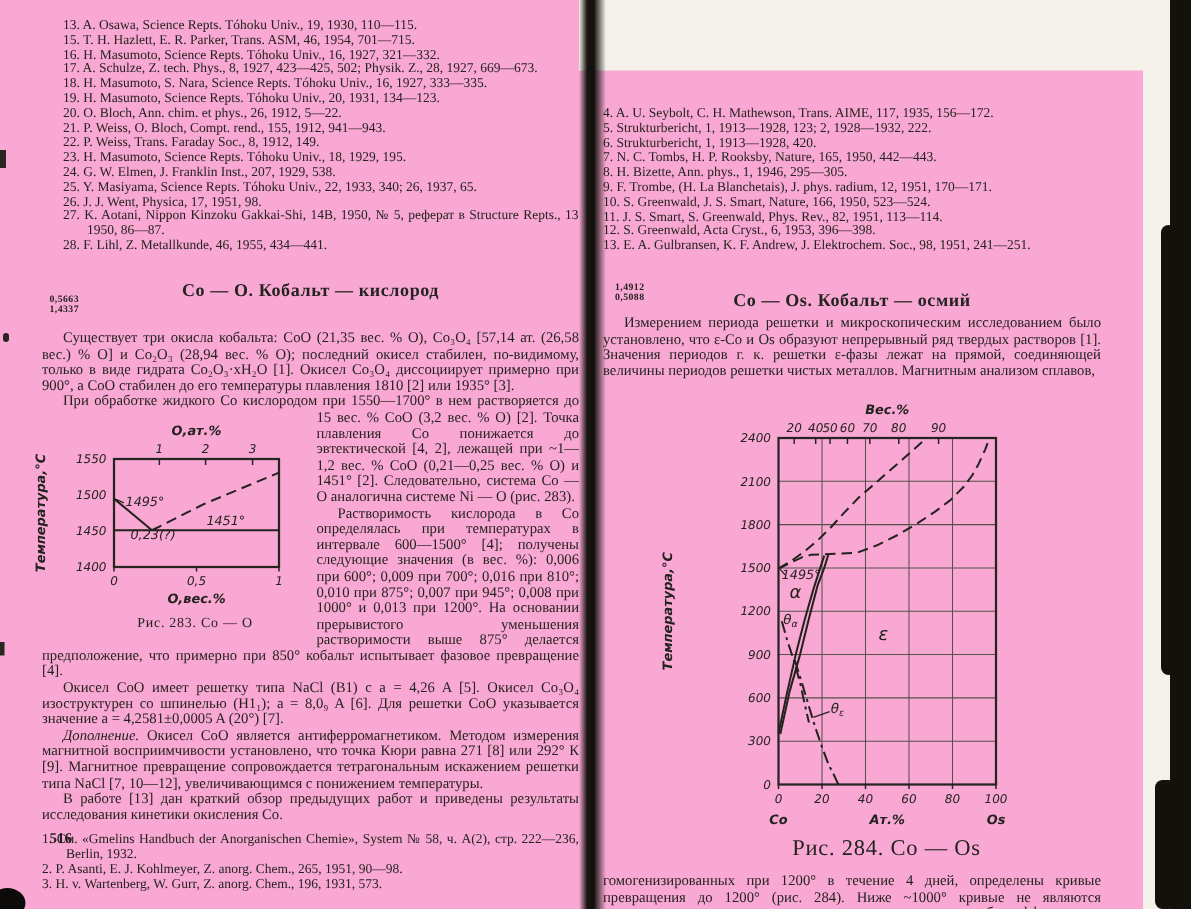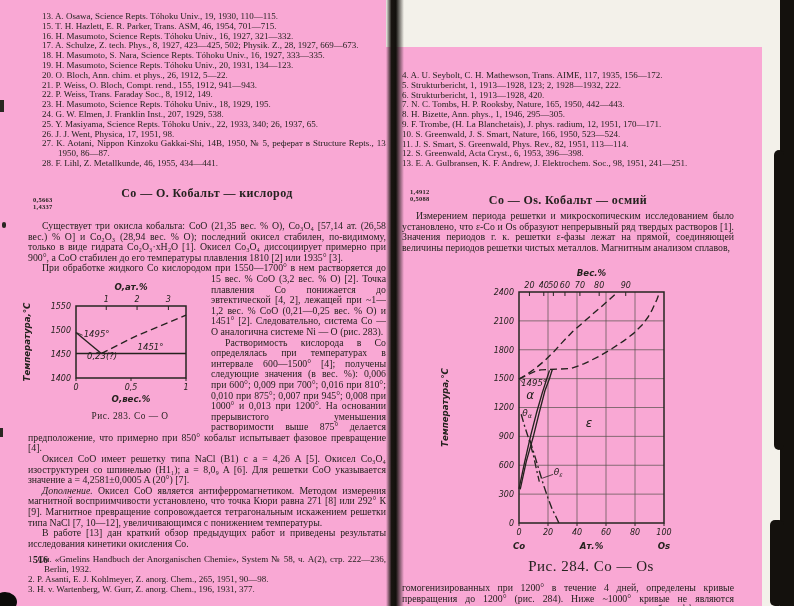--- a/index.html
+++ b/index.html
@@ -126,21 +126,21 @@
       <p>Растворимость кислорода в Со определялась при температурах в интервале 600—1500° [4]; получены следующие значения (в вес. %): 0,006 при 600°; 0,009 при 700°; 0,016 при 810°; 0,010 при 875°; 0,007 при 945°; 0,008 при 1000° и 0,013 при 1200°. На основании прерывистого уменьшения растворимости выше 875° делается предположение, что примерно при 850° кобальт испытывает фазовое превращение [4].</p>
       <p>Окисел СоО имеет решетку типа NaCl (B1) с a = 4,26 A [5]. Окисел Со₃О₄ изоструктурен со шпинелью (H1₁); a = 8,0₉ A [6]. Для решетки СоО указывается значение a = 4,2581±0,0005 A (20°) [7].</p>
       <p>
         <i class="ital">Дополнение.</i>
         <span>Окисел СоО является антиферромагнетиком. Методом измерения магнитной восприимчивости установлено, что точка Кюри равна 271 [8] или 292° К [9]. Магнитное превращение сопровождается тетрагональным искажением решетки типа NaCl [7, 10—12], увеличивающимся с понижением температуры.</span>
       </p>
       <p>В работе [13] дан краткий обзор предыдущих работ и приведены результаты исследования кинетики окисления Со.</p>
       <div class="footnotes">
           <div class="ref">1. См. «Gmelins Handbuch der Anorganischen Chemie», System № 58, ч. А(2), стр. 222—236, Berlin, 1932.</div>
           <div class="ref">2. P. Asanti, E. J. Kohlmeyer, Z. anorg. Chem., 265, 1951, 90—98.</div>
-          <div class="ref">3. H. v. Wartenberg, W. Gurr, Z. anorg. Chem., 196, 1931, 377.</div>
+          <div class="ref">3. H. v. Wartenberg, W. Gurr, Z. anorg. Chem., 196, 1931, 573.</div>
         </div>
     </div>
 
     <div class="pagenum" id="num516">516</div>
   </div>
 
   <div class="page" id="right-page">
     <div class="refs" id="right-refs">
         <div class="ref">4. A. U. Seybolt, C. H. Mathewson, Trans. AIME, 117, 1935, 156—172.</div>
         <div class="ref">5. Strukturbericht, 1, 1913—1928, 123; 2, 1928—1932, 222.</div>

